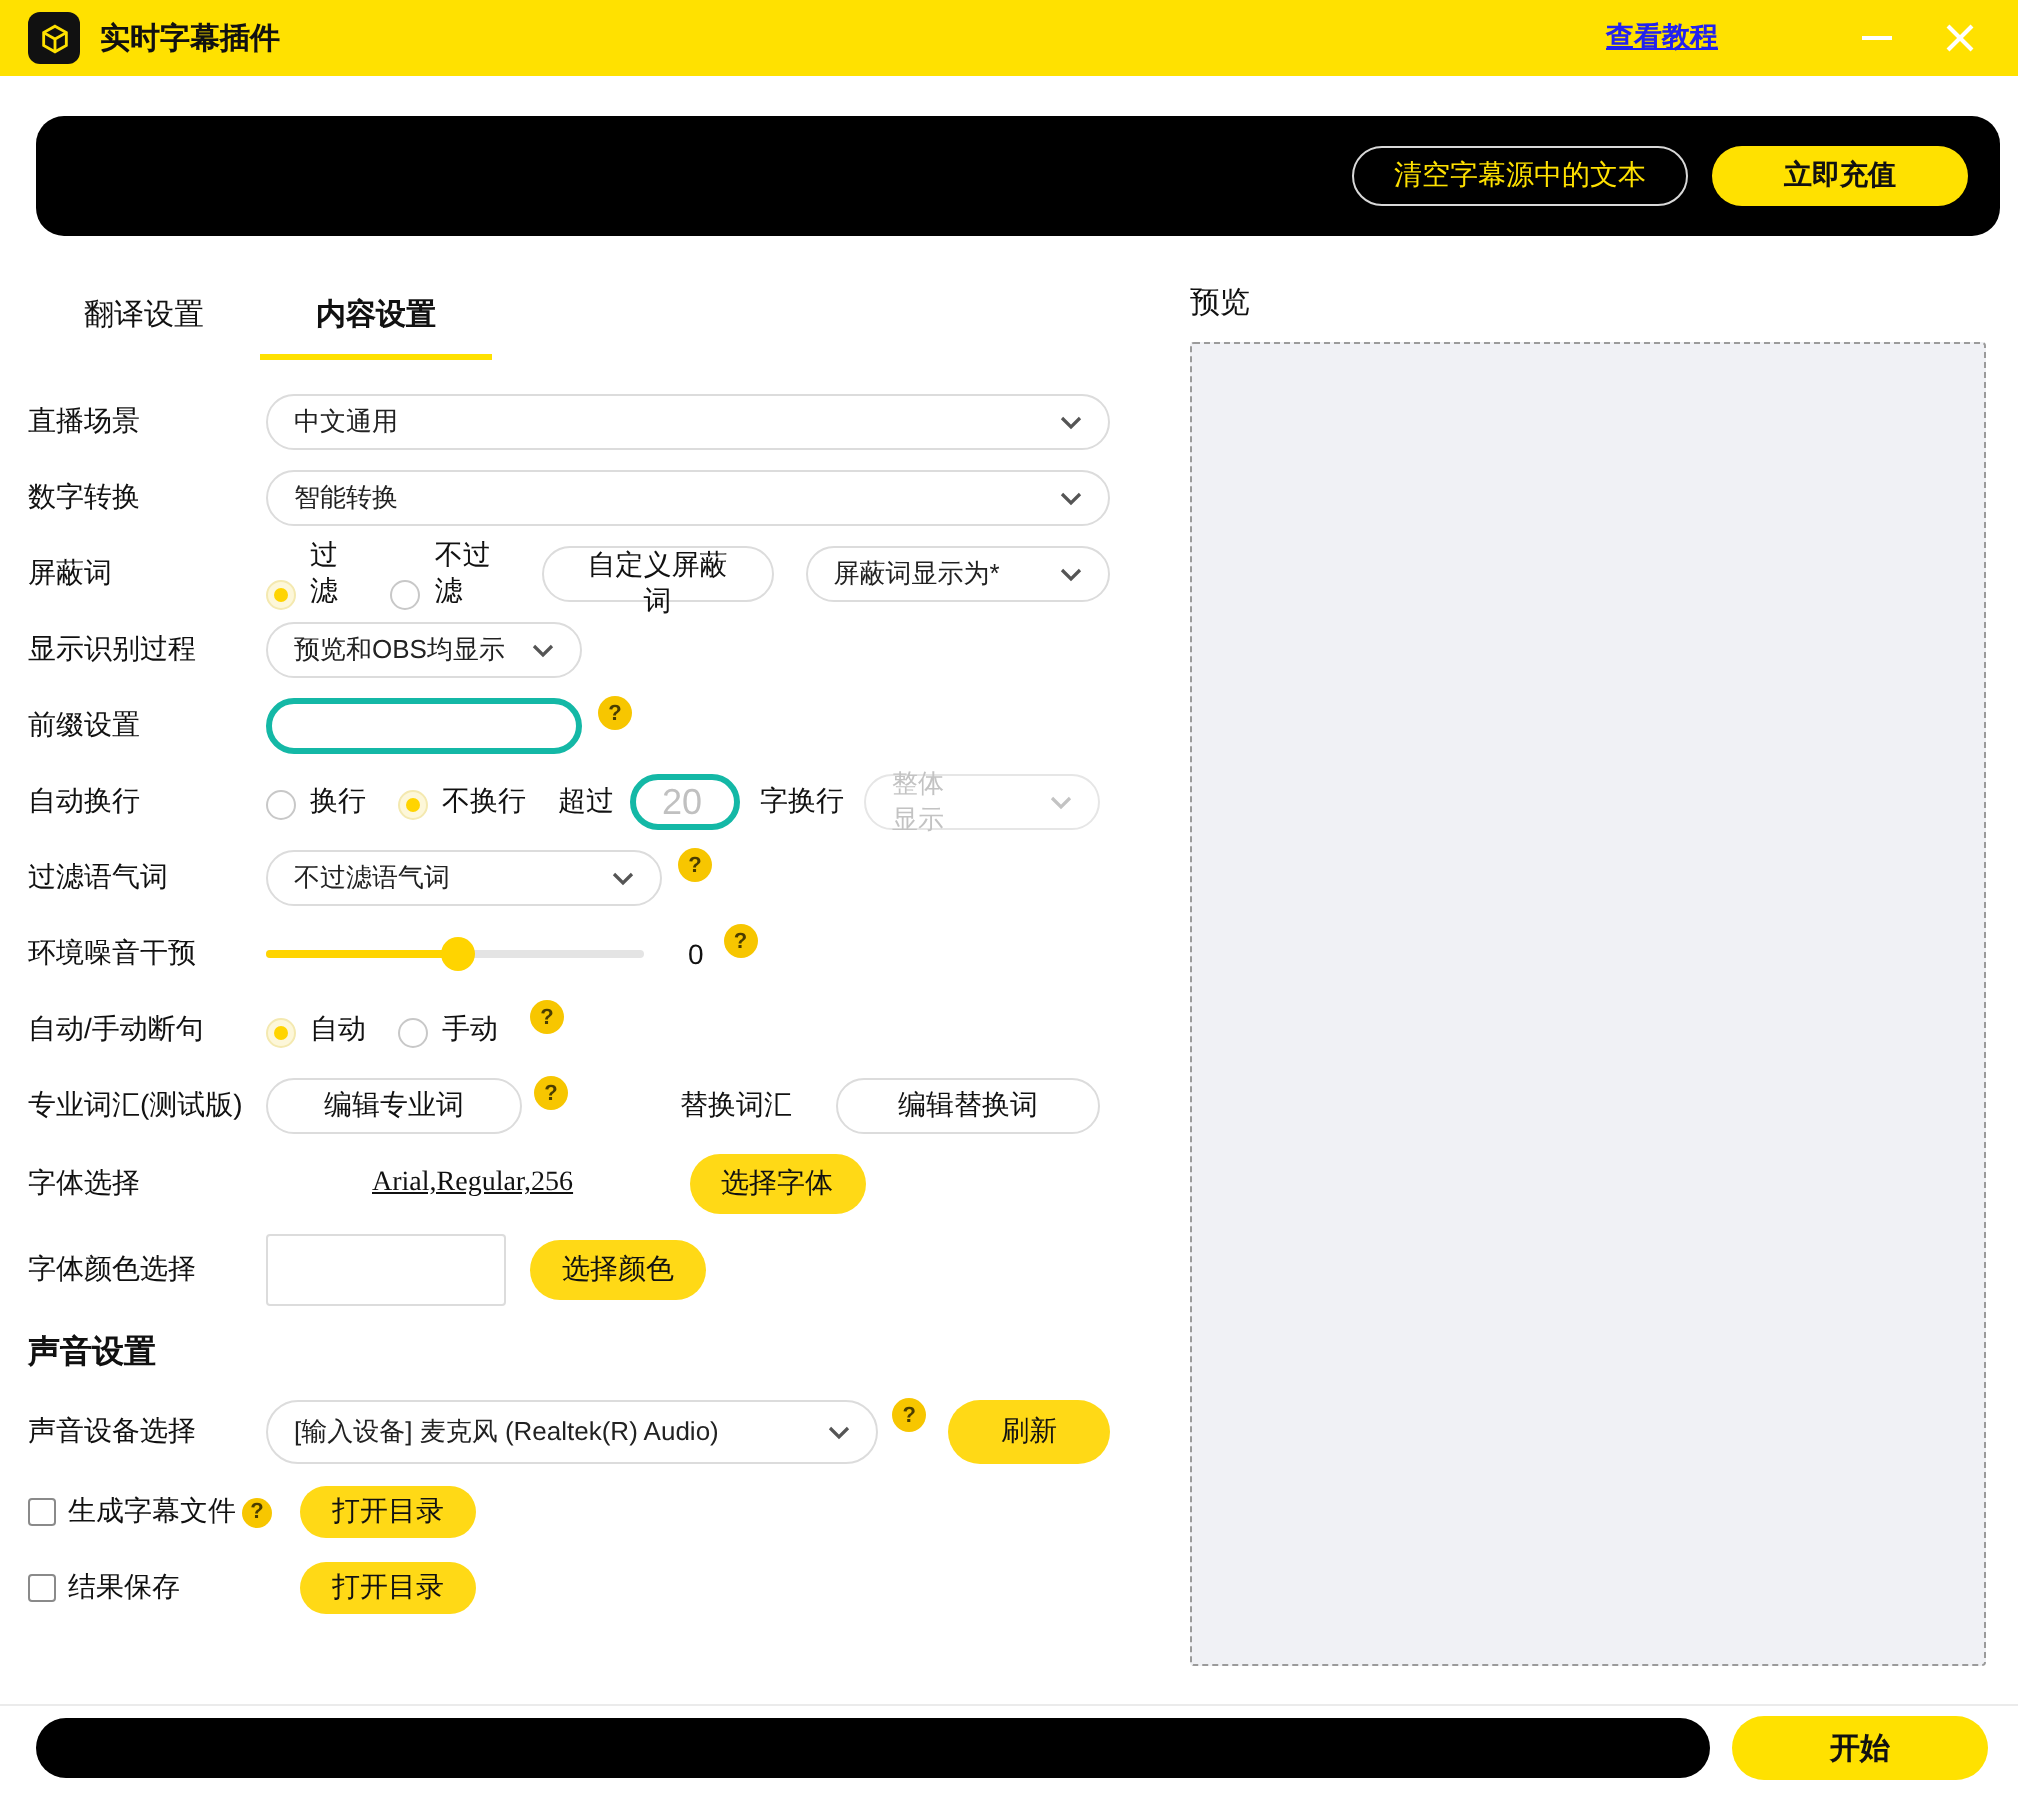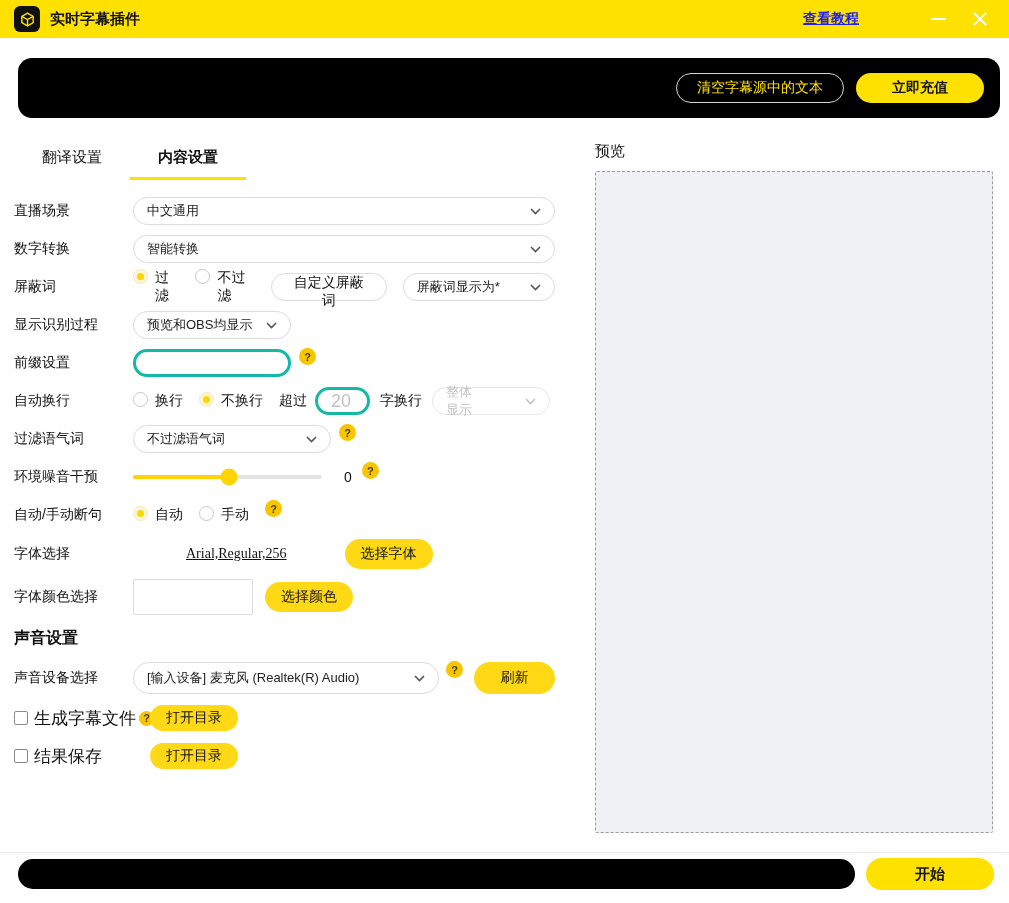--- a/index.html
+++ b/index.html
@@ -49,21 +49,21 @@
   .pill-select.disabled { color:#c3c3c3; border-color:#e6e6e6; cursor:default;gap:44px; }
   .chev { width:11px; height:7px; flex:none; margin-left:8px; }
   .chev polyline { fill:none; stroke:#555; stroke-width:1.6; }
   .pill-select.disabled .chev polyline { stroke:#c3c3c3; }
   .grow { flex:1; }
 
   .pill-input { height:28px; border:3px solid #14b8a6; border-radius:15px; background:#fff;
     padding:0 13px; font-size:18px; font-family:inherit; color:#222; outline:none; }
   .pill-input::placeholder { color:#c0c0c0; }
 
-  .radio-wrap { display:flex; align-items:flex-start; margin-right:16px; cursor:pointer; }
+  .radio-wrap { display:flex; align-items:flex-end; margin-right:16px; cursor:pointer; }
   .radio { width:15px; height:15px; border-radius:50%; border:1px solid #c8c8c8;
     background:#fff; margin-right:7px; position:relative; flex:none; }
   .radio.checked { border-color:#f4e9b0; background:#fdf7d9; }
   .radio.checked::after { content:""; position:absolute; left:3px; top:3px; width:7px;
     height:7px; border-radius:50%; background:#ffd400; }
   .radio-label { font-size:14px; color:#111; }
 
   .btn-outline { height:28px; padding:0 18px; border-radius:15px; background:#fff;
     border:1px solid #dcdcdc; color:#111; font-size:14px; }
   .btn-yellow { border-radius:15px; background:#ffd916; color:#111; font-size:14px; }
@@ -86,21 +86,21 @@
   .link-font { font-size:14px; color:#111; text-decoration:underline; cursor:pointer; }
 
   .square-input { width:120px; height:36px; border:1px solid #dcdcdc; border-radius:2px;
     padding:0 8px; font-size:13px; font-family:inherit; outline:none; }
 
   .section-heading { font-size:16px; font-weight:bold; margin:12px 0 12px; color:#111; }
 
   .checkbox { width:14px; height:14px; border:1px solid #8a8a8a; border-radius:2px;
     background:#fff; margin-right:6px; flex:none; cursor:pointer; }
   .check-group { display:flex; align-items:center; width:122px; flex:none; }
-  .check-label { font-size:17px; color:#111; white-space:nowrap; }
+  .check-label { font-size:14px; color:#111; white-space:nowrap; }
 
   
   .preview-title { font-size:15px; margin-top:24px; margin-bottom:10px; color:#111; }
   .preview-box { width:398px; height:662px; background:#f0f1f5;
     border:1px dashed #9b9b9b; border-radius:2px; }
 
   
   .footer { flex:none; height:51px; border-top:1px solid #ebebeb;
     display:flex; align-items:center; padding:0 15px 8px 18px; }
   .status-pill { flex:1; height:30px; background:#000; border-radius:15px; }
@@ -252,20 +252,27 @@
           <span class="radio checked"></span>
           <span class="radio-label">自动</span>
         </div>
         <div class="radio-wrap">
           <span class="radio"></span>
           <span class="radio-label">手动</span>
         </div>
         <span class="help" style="align-self:flex-start;"></span>
       </div>
 
+      <div class="row">
+        <div class="row-label">专业词汇(测试版)</div>
+        <button class="btn btn-outline" style="width:128px;">编辑专业词</button>
+        <span class="help" style="margin-left:6px; align-self:flex-start;"></span>
+        <span class="inline-label" style="margin-left:56px;">替换词汇</span>
+        <button class="btn btn-outline" style="width:132px; margin-left:22px;">编辑替换词</button>
+      </div>
 
       <div class="row" style="height:32px;gap:48px;">
         <div class="row-label">字体选择</div>
         <a class="link-font" style="margin-left:5px;font-family:Liberation Serif, serif;">Arial,Regular,256</a>
         <button class="btn btn-yellow" style="height:30px; padding:0 16px; margin-left:10px;">选择字体</button>
       </div>
 
       <div class="row" style="height:38px; margin-bottom:6px;">
         <div class="row-label">字体颜色选择</div>
         <input class="square-input" value="" style="">

